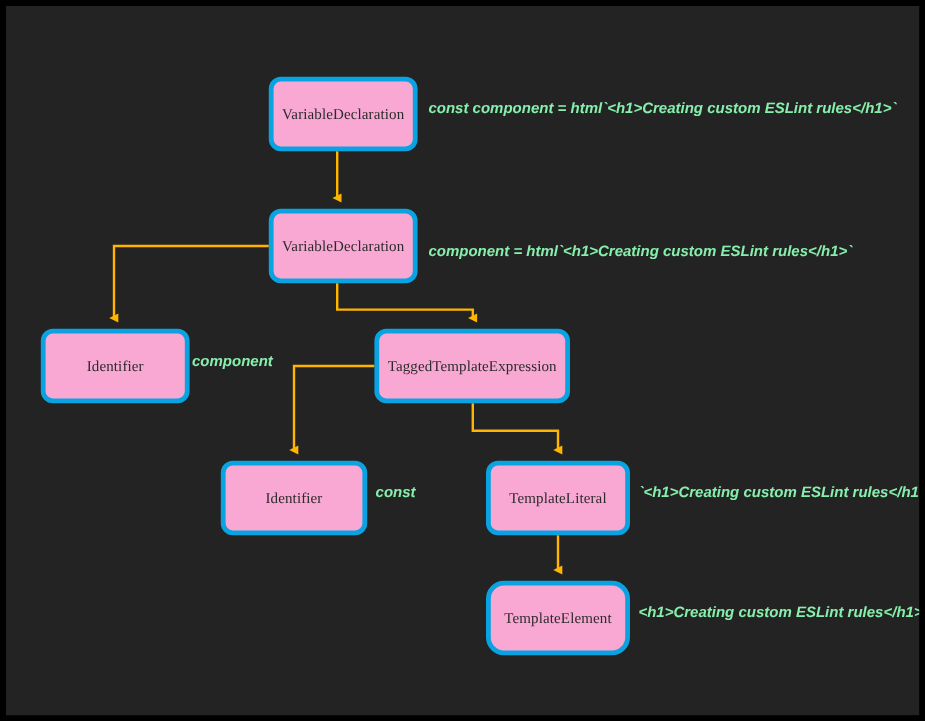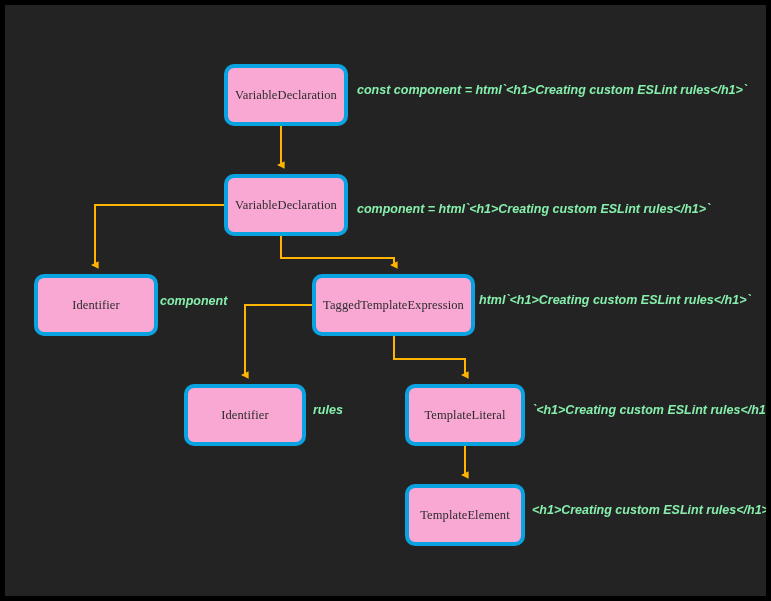--- a/index.html
+++ b/index.html
@@ -108,30 +108,29 @@
   <div class="annotation" style="left: 352px; top: 198px;">component = html`&lt;h1&gt;Creating custom ESLint rules&lt;/h1&gt;`</div>
 
   <div class="node" style="left:29px; top:269px; width:124px; height:62px;">
     <span class="node-label">Identifier</span>
   </div>
   <div class="annotation" style="left: 155px; top: 290px;">component</div>
 
   <div class="node" style="left:307px; top:269px; width:163px; height:62px;border-radius:10px;">
     <span class="node-label">TaggedTemplateExpression</span>
   </div>
-  <div class="annotation" style="left: 474px; top: 288.5px;">html`&lt;h1&gt;Creating custom ESLint rules&lt;/h1&gt;`</div>
 
   <div class="node" style="left:179px; top:379px; width:122px; height:62px;">
     <span class="node-label">Identifier</span>
   </div>
-  <div class="annotation" style="left: 308px; top: 398.5px;">rules</div>
+  <div class="annotation" style="left: 308px; top: 398.5px;">const</div>
 
   <div class="node" style="left:400px; top:379px; width:120px; height:62px;">
     <span class="node-label">TemplateLiteral</span>
   </div>
   <div class="annotation" style="left: 527px; top: 398.5px;">`&lt;h1&gt;Creating custom ESLint rules&lt;/h1&gt;`</div>
 
-  <div class="node" style="left:400px; top:479px; width:120px; height:62px;">
+  <div class="node" style="left:400px; top:479px; width:120px; height:62px;border-radius:15px;">
     <span class="node-label">TemplateElement</span>
   </div>
   <div class="annotation" style="left: 527px; top: 498.5px;">&lt;h1&gt;Creating custom ESLint rules&lt;/h1&gt;</div>
 
 </div>
 
 </body></html>

